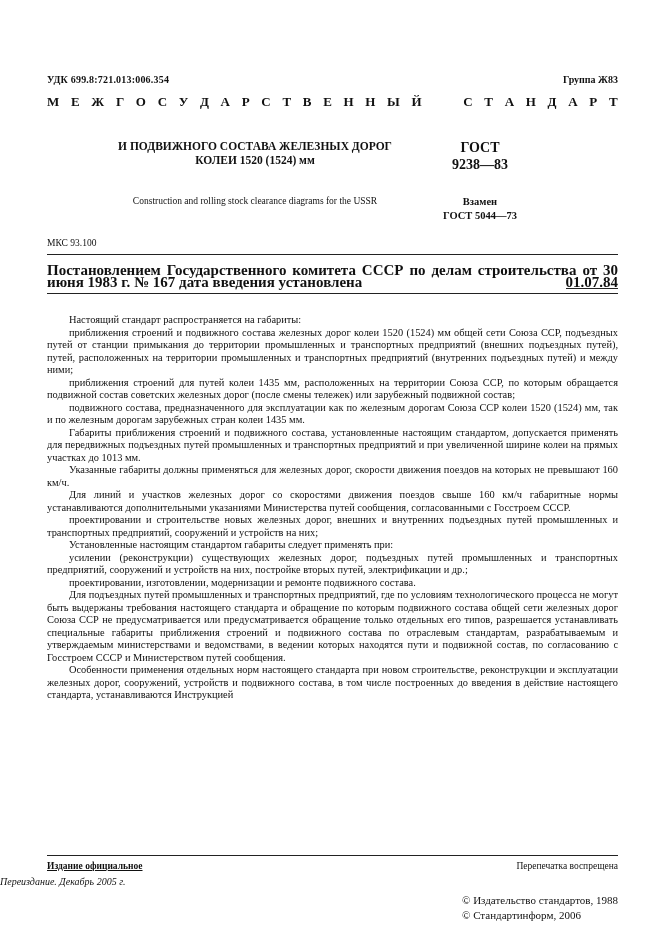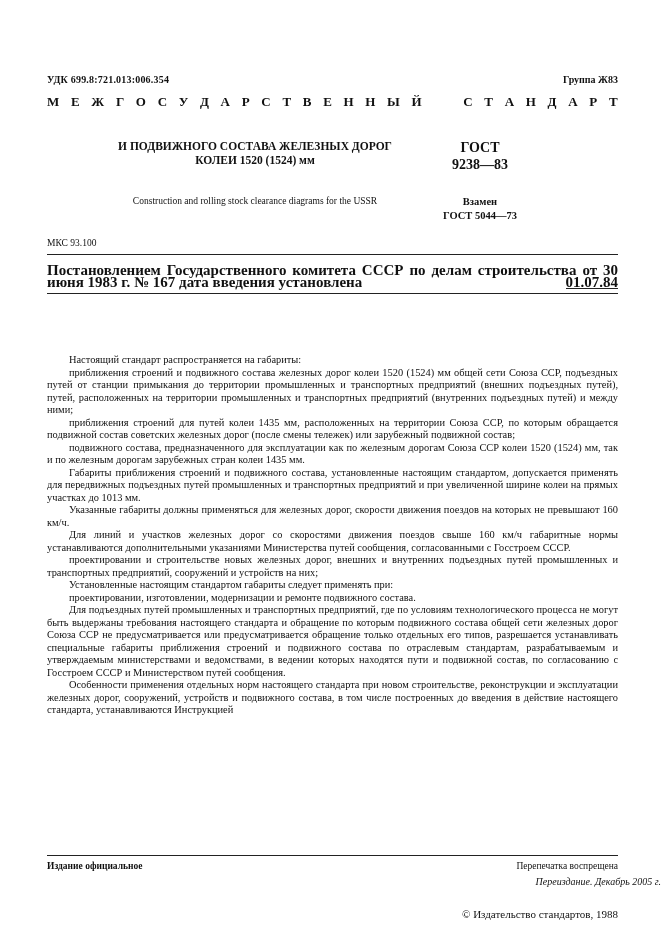--- a/index.html
+++ b/index.html
@@ -33,28 +33,27 @@
   .mks { left: 47px; top: 238px; font-size: 9.5px; }
   .rule { left: 47px; right: 43px; height: 0; border-top: 1px solid #222; }
   .resolution {
     left: 47px; right: 43px; top: 264px; font-size: 15px; font-weight: bold; line-height: 12px;
     text-align: justify;
   }
   .resolution .date { float: right; border-bottom: 1px solid #222; }
   .body-text {
     left: 47px; right: 43px; top: 314px; font-size: 10.4px; line-height: 12.5px;
     text-align: justify;
-    margin-top: 40px;
   }
   .body-text p { margin: 0; text-indent: 22px; }
-  .footer-left { left: 47px; top: 861px; font-size: 9.5px; font-weight: bold; }
+  .footer-left { left: 47px; top: 861px; font-size: 9.5px; font-weight: bold; text-decoration: underline; }
   .footer-right { right: 43px; top: 861px; font-size: 9.5px; font-weight: normal; }
-  .reissue { left: 0; right: 0; top: 876px; text-align: right; font-size: 10px; font-style: italic; }
+  .reissue { left: 0; right: 0; top: 876px; text-align: left; font-size: 10px; font-style: italic; }
   .copy { right: 43px; top: 893px; font-size: 11px; text-align: left; line-height: 15px; }
-  .copy div { white-space: nowrap; margin-top: 14px; }
+  .copy div { white-space: nowrap; }
 </style>
 </head>
 <body>
 
 <div class="abs top-left">УДК 699.8:721.013:006.354</div>
 <div class="abs top-right">Группа Ж83</div>
 
 <div class="abs banner">
   <span>М</span>
   <span>Е</span>
@@ -115,20 +114,21 @@
 <div class="abs body-text">
   <p>Настоящий стандарт распространяется на габариты:</p>
   <p>приближения строений и подвижного состава железных дорог колеи 1520 (1524) мм общей сети Союза ССР, подъездных путей от станции примыкания до территории промышленных и транспортных предприятий (внешних подъездных путей), путей, расположенных на территории промышленных и транспортных предприятий (внутренних подъездных путей) и между ними;</p>
   <p>приближения строений для путей колеи 1435 мм, расположенных на территории Союза ССР, по которым обращается подвижной состав советских железных дорог (после смены тележек) или зарубежный подвижной состав;</p>
   <p>подвижного состава, предназначенного для эксплуатации как по железным дорогам Союза ССР колеи 1520 (1524) мм, так и по железным дорогам зарубежных стран колеи 1435 мм.</p>
   <p>Габариты приближения строений и подвижного состава, установленные настоящим стандартом, допускается применять для передвижных подъездных путей промышленных и транспортных предприятий и при увеличенной ширине колеи на прямых участках до 1013 мм.</p>
   <p>Указанные габариты должны применяться для железных дорог, скорости движения поездов на которых не превышают 160 км/ч.</p>
   <p>Для линий и участков железных дорог со скоростями движения поездов свыше 160 км/ч габаритные нормы устанавливаются дополнительными указаниями Министерства путей сообщения, согласованными с Госстроем СССР.</p>
   <p>проектировании и строительстве новых железных дорог, внешних и внутренних подъездных путей промышленных и транспортных предприятий, сооружений и устройств на них;</p>
   <p>Установленные настоящим стандартом габариты следует применять при:</p>
+  <p>усилении (реконструкции) существующих железных дорог, подъездных путей промышленных и транспортных предприятий, сооружений и устройств на них, постройке вторых путей, электрификации и др.;</p>
   <p>проектировании, изготовлении, модернизации и ремонте подвижного состава.</p>
   <p>Для подъездных путей промышленных и транспортных предприятий, где по условиям технологического процесса не могут быть выдержаны требования настоящего стандарта и обращение по которым подвижного состава общей сети железных дорог Союза ССР не предусматривается или предусматривается обращение только отдельных его типов, разрешается устанавливать специальные габариты приближения строений и подвижного состава по отраслевым стандартам, разрабатываемым и утверждаемым министерствами и ведомствами, в ведении которых находятся пути и подвижной состав, по согласованию с Госстроем СССР и Министерством путей сообщения.</p>
   <p>Особенности применения отдельных норм настоящего стандарта при новом строительстве, реконструкции и эксплуатации железных дорог, сооружений, устройств и подвижного состава, в том числе построенных до введения в действие настоящего стандарта, устанавливаются Инструкцией</p>
 </div>
 
 <div class="abs rule" style="top:855px;"></div>
 <div class="abs footer-left">Издание официальное</div>
 <div class="abs footer-right">Перепечатка воспрещена</div>
 <div class="abs reissue">Переиздание. Декабрь 2005 г.</div>
 <div class="abs copy">

